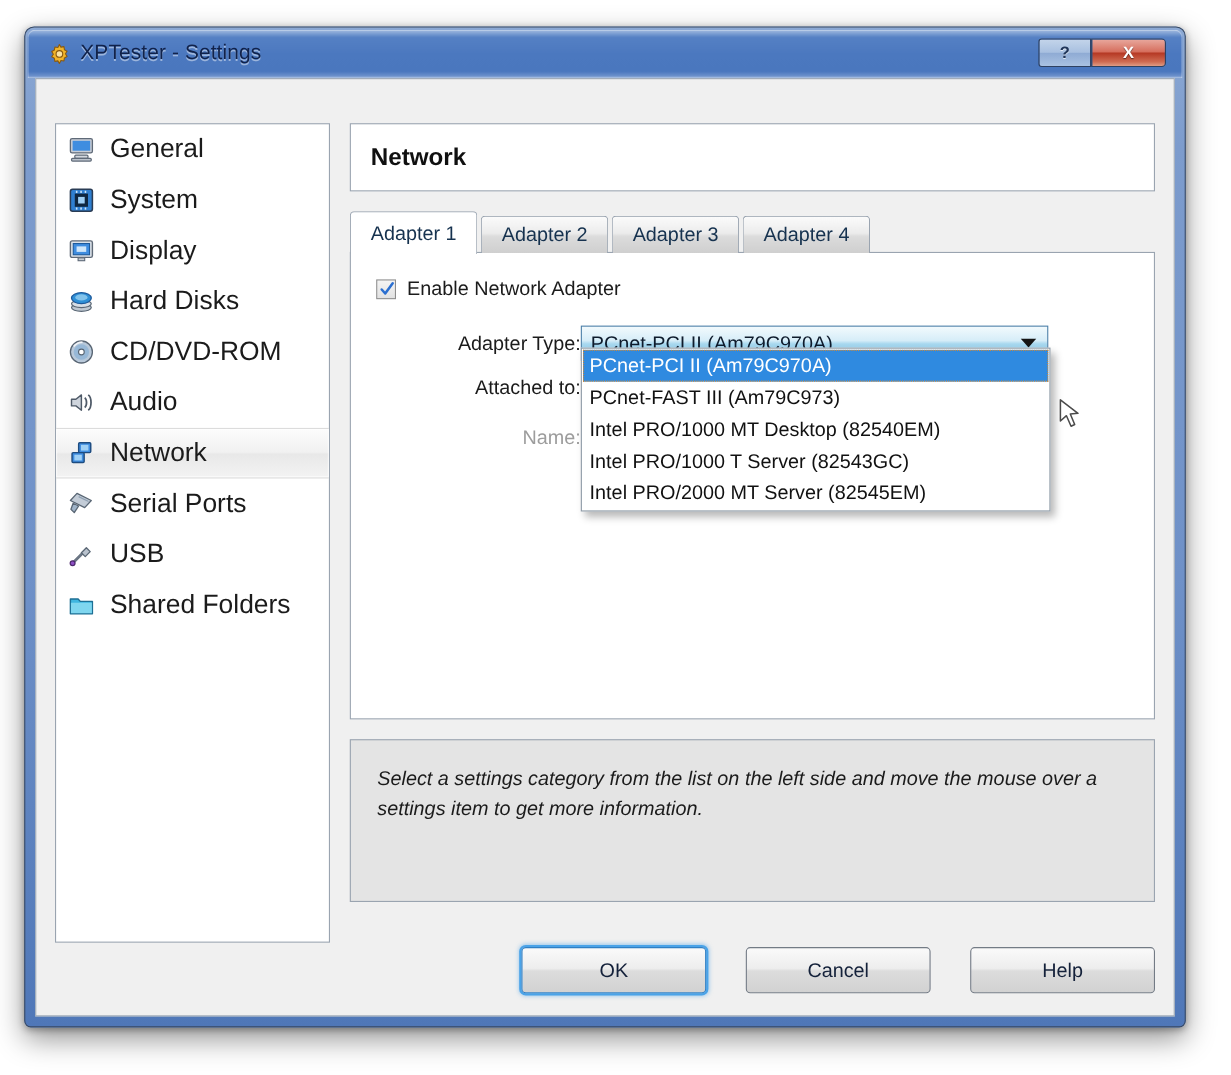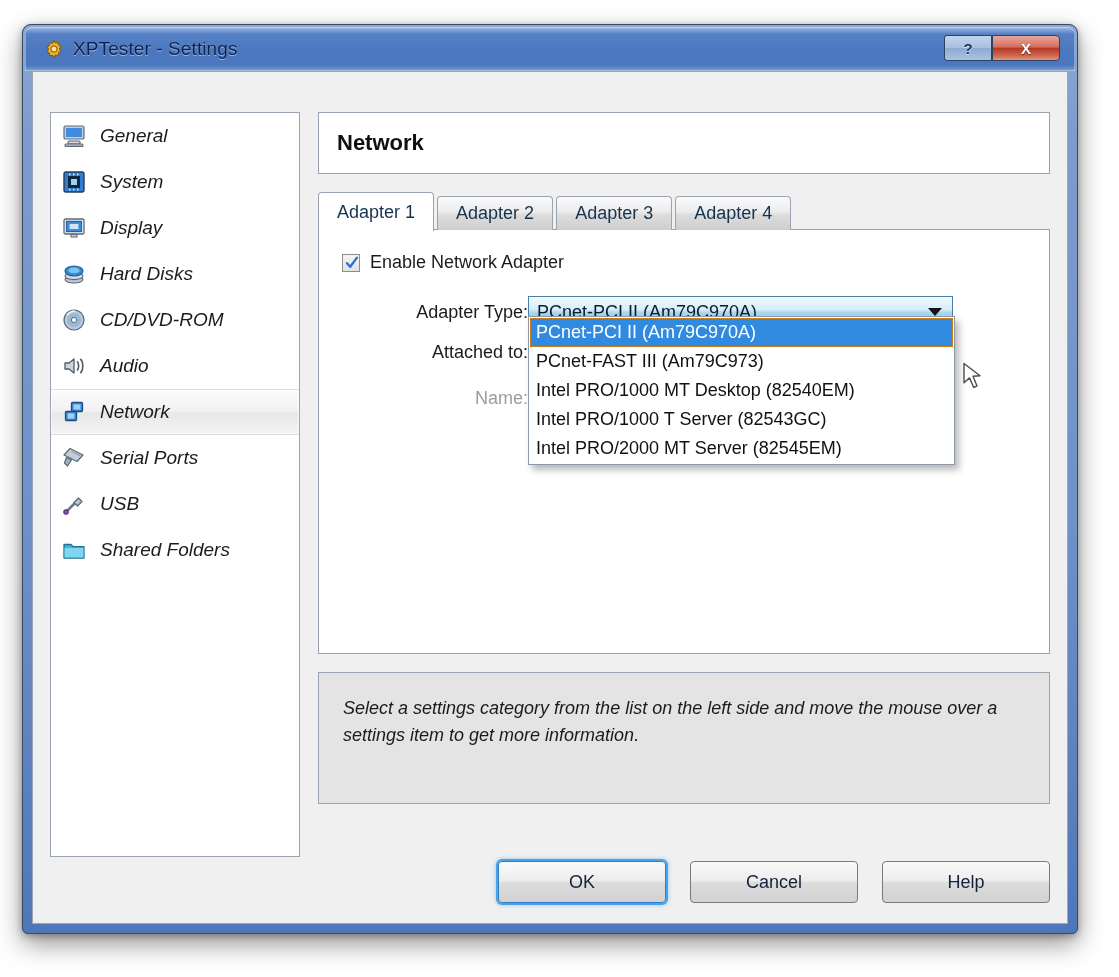--- a/index.html
+++ b/index.html
@@ -119,24 +119,23 @@
     border-bottom: 1px solid #dcdcdc;
     box-shadow: inset 0 0 0 1px rgba(255,255,255,0.7);
   }
   .side-icon {
     width: 26px; height: 26px;
     margin-right: 13px;
     flex: 0 0 26px;
     display: block;
   }
   .side-label {
-    font-size: 19px;
+    font-size: 24px;
     color: #1b1b1b;
     white-space: nowrap;
-    font-style: italic;
   }
 
   
   #pane {
     position: absolute;
     left: 285px; top: 40px; right: 17px;
   }
   #page-header {
     height: 62px;
     background: #ffffff;
@@ -270,39 +269,39 @@
   .dd-item.selected {
     background: #2f8ae0;
     color: #ffffff;
     outline: 1px dotted #e08b2a;
     outline-offset: -1px;
   }
 
   
   #infobox {
     margin-top: 18px;
-    height: 132px;
+    height: 148px;
     background: #e4e4e4;
     border: 1px solid #9aa4b0;
     box-sizing: border-box;
     padding: 22px 24px;
   }
   #infotext {
     font-size: 18px;
     font-style: italic;
     color: #1b1b1b;
     line-height: 1.5;
     max-width: 655px;
   }
 
   
   #footer {
     position: absolute;
     right: 17px; bottom: 20px;
-    display: flex; gap: 24px;
+    display: flex; gap: 36px;
   }
   .dlgbtn {
     width: 168px; height: 42px;
     border: 1px solid #737b85;
     border-radius: 4px;
     box-sizing: border-box;
     background: linear-gradient(180deg, #fafafa 0%, #ededed 46%, #dcdcdc 52%, #d2d2d2 100%);
     font-size: 18px; color: #14213a;
     display: flex; align-items: center; justify-content: center;
     cursor: default;

